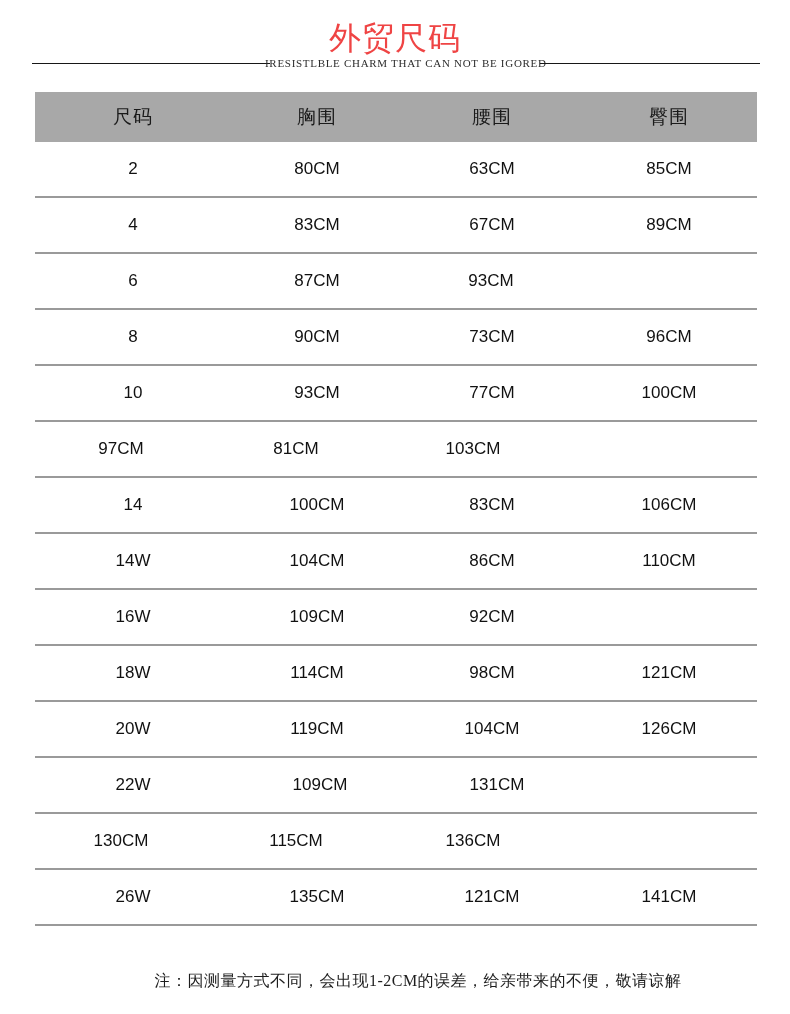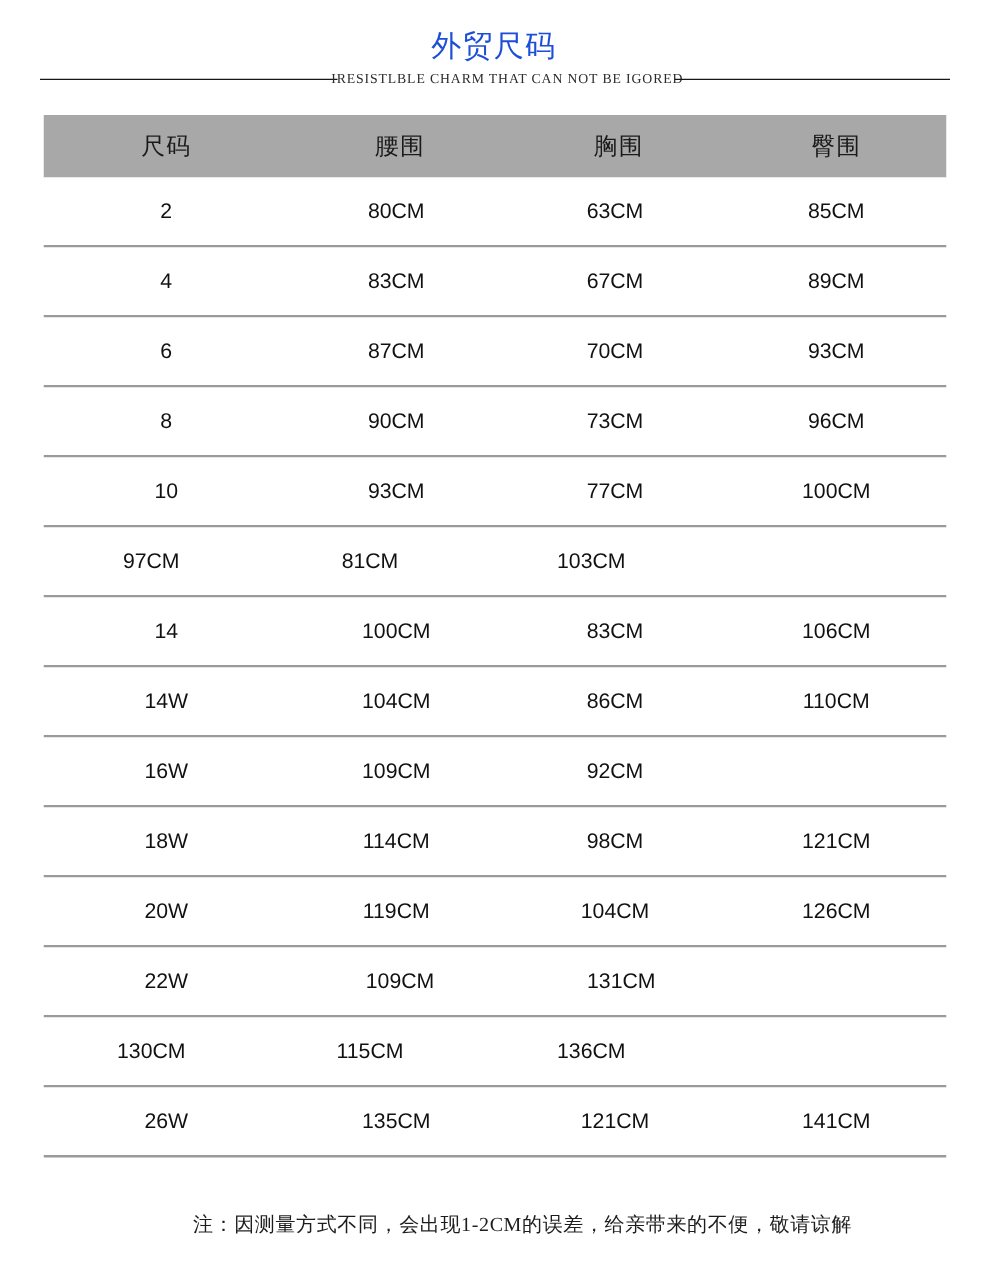--- a/index.html
+++ b/index.html
@@ -28,23 +28,23 @@
     width: 790px;
     height: 90px;
   }
   .main-title {
     position: absolute;
     left: 0;
     top: 22px;
     width: 790px;
     text-align: center;
     font-family: "Liberation Sans", sans-serif;
-    font-size: 24px;
+    font-size: 32px;
     line-height: 32px;
-    color: #1d4ed8;
+    color: #ef4444;
     letter-spacing: 1px;
     font-weight: 400;
   }
   .subtitle-row {
     position: absolute;
     left: 0;
     top: 55px;
     width: 790px;
     height: 18px;
   }
@@ -146,42 +146,41 @@
       <div class="rule-left"></div>
       <div class="subtitle-text">IRESISTLBLE CHARM  THAT  CAN NOT  BE IGORED</div>
       <div class="rule-right"></div>
     </div>
   </div>
 
   <div class="size-table">
 
     <div class="table-header">
       <div class="cell col-size">尺码</div>
+      <div class="cell col-bust">胸围</div>
       <div class="cell col-waist">腰围</div>
-      <div class="cell col-bust">胸围</div>
       <div class="cell col-hip">臀围</div>
     </div>
 
     <div id="table-body">
         <div class="table-row first-row">
           <div class="cell col-size">2</div>
           <div class="cell col-bust">80CM</div>
           <div class="cell col-waist">63CM</div>
           <div class="cell col-hip">85CM</div>
         </div>
         <div class="table-row">
           <div class="cell col-size">4</div>
           <div class="cell col-bust">83CM</div>
           <div class="cell col-waist">67CM</div>
           <div class="cell col-hip">89CM</div>
         </div>
         <div class="table-row">
           <div class="cell col-size">6</div>
           <div class="cell col-bust">87CM</div>
-          <div class="cell col-waist">70CM</div>
           <div class="cell col-hip">93CM</div>
         </div>
         <div class="table-row">
           <div class="cell col-size">8</div>
           <div class="cell col-bust">90CM</div>
           <div class="cell col-waist">73CM</div>
           <div class="cell col-hip">96CM</div>
         </div>
         <div class="table-row">
           <div class="cell col-size">10</div>

